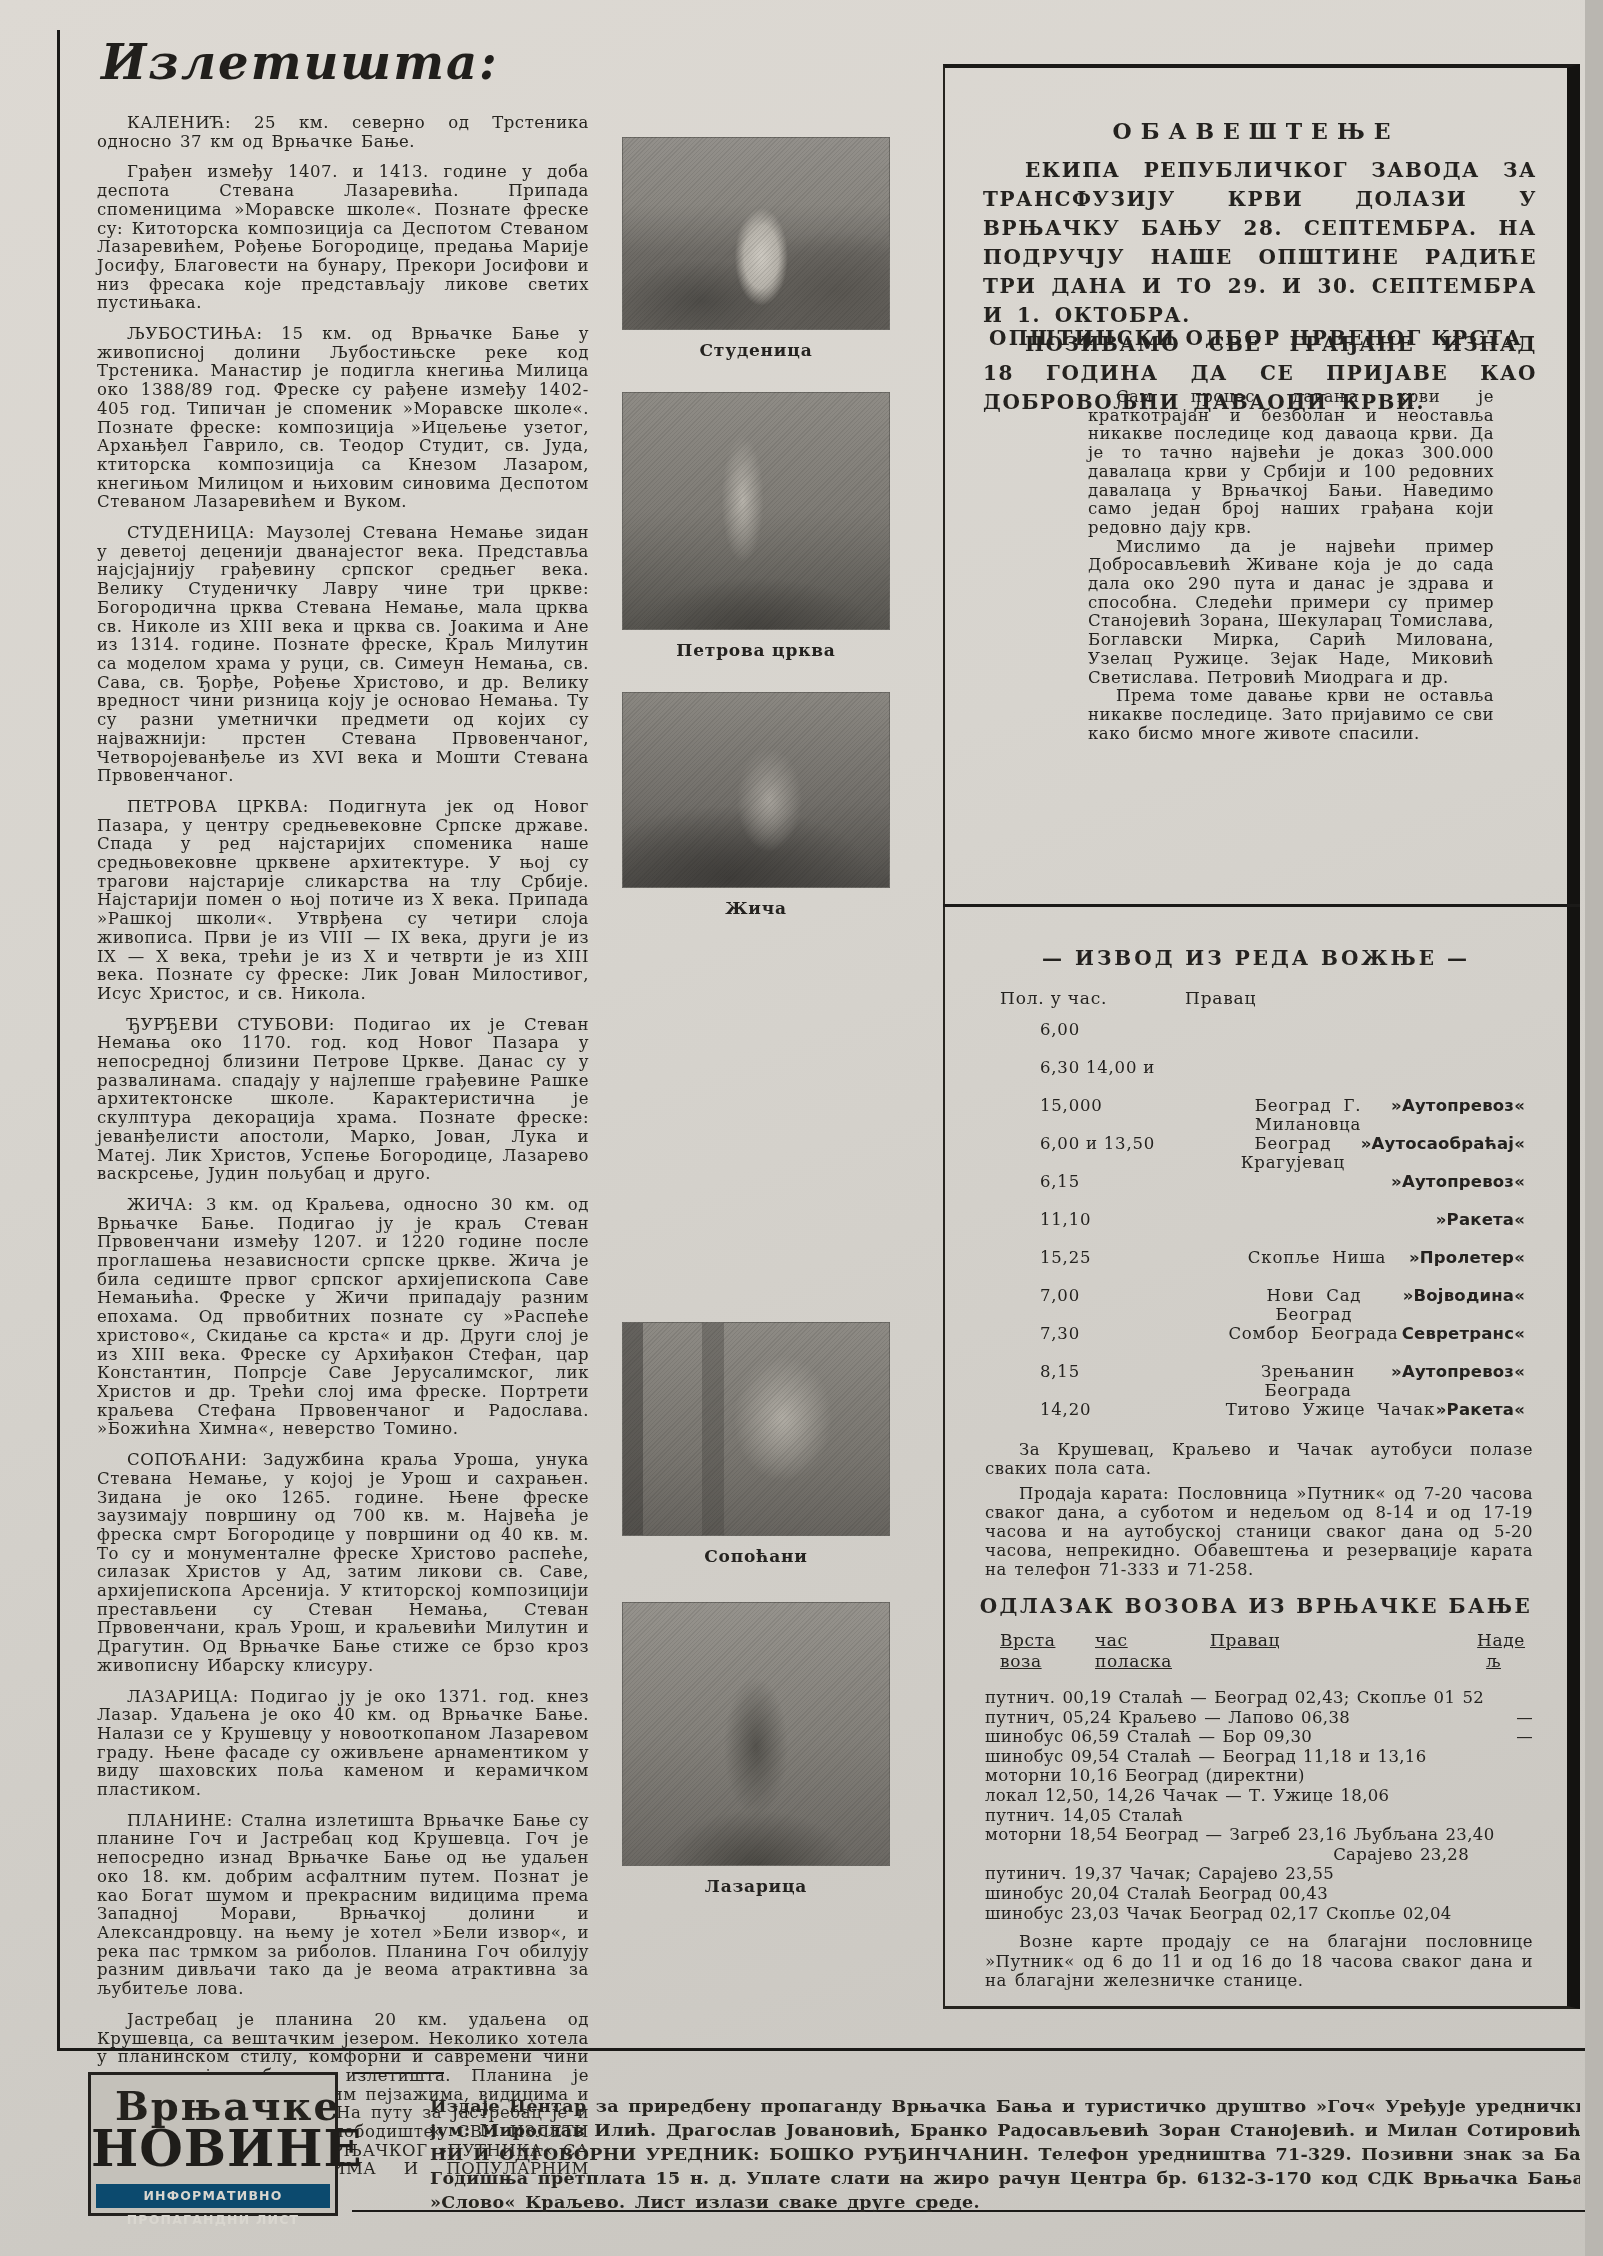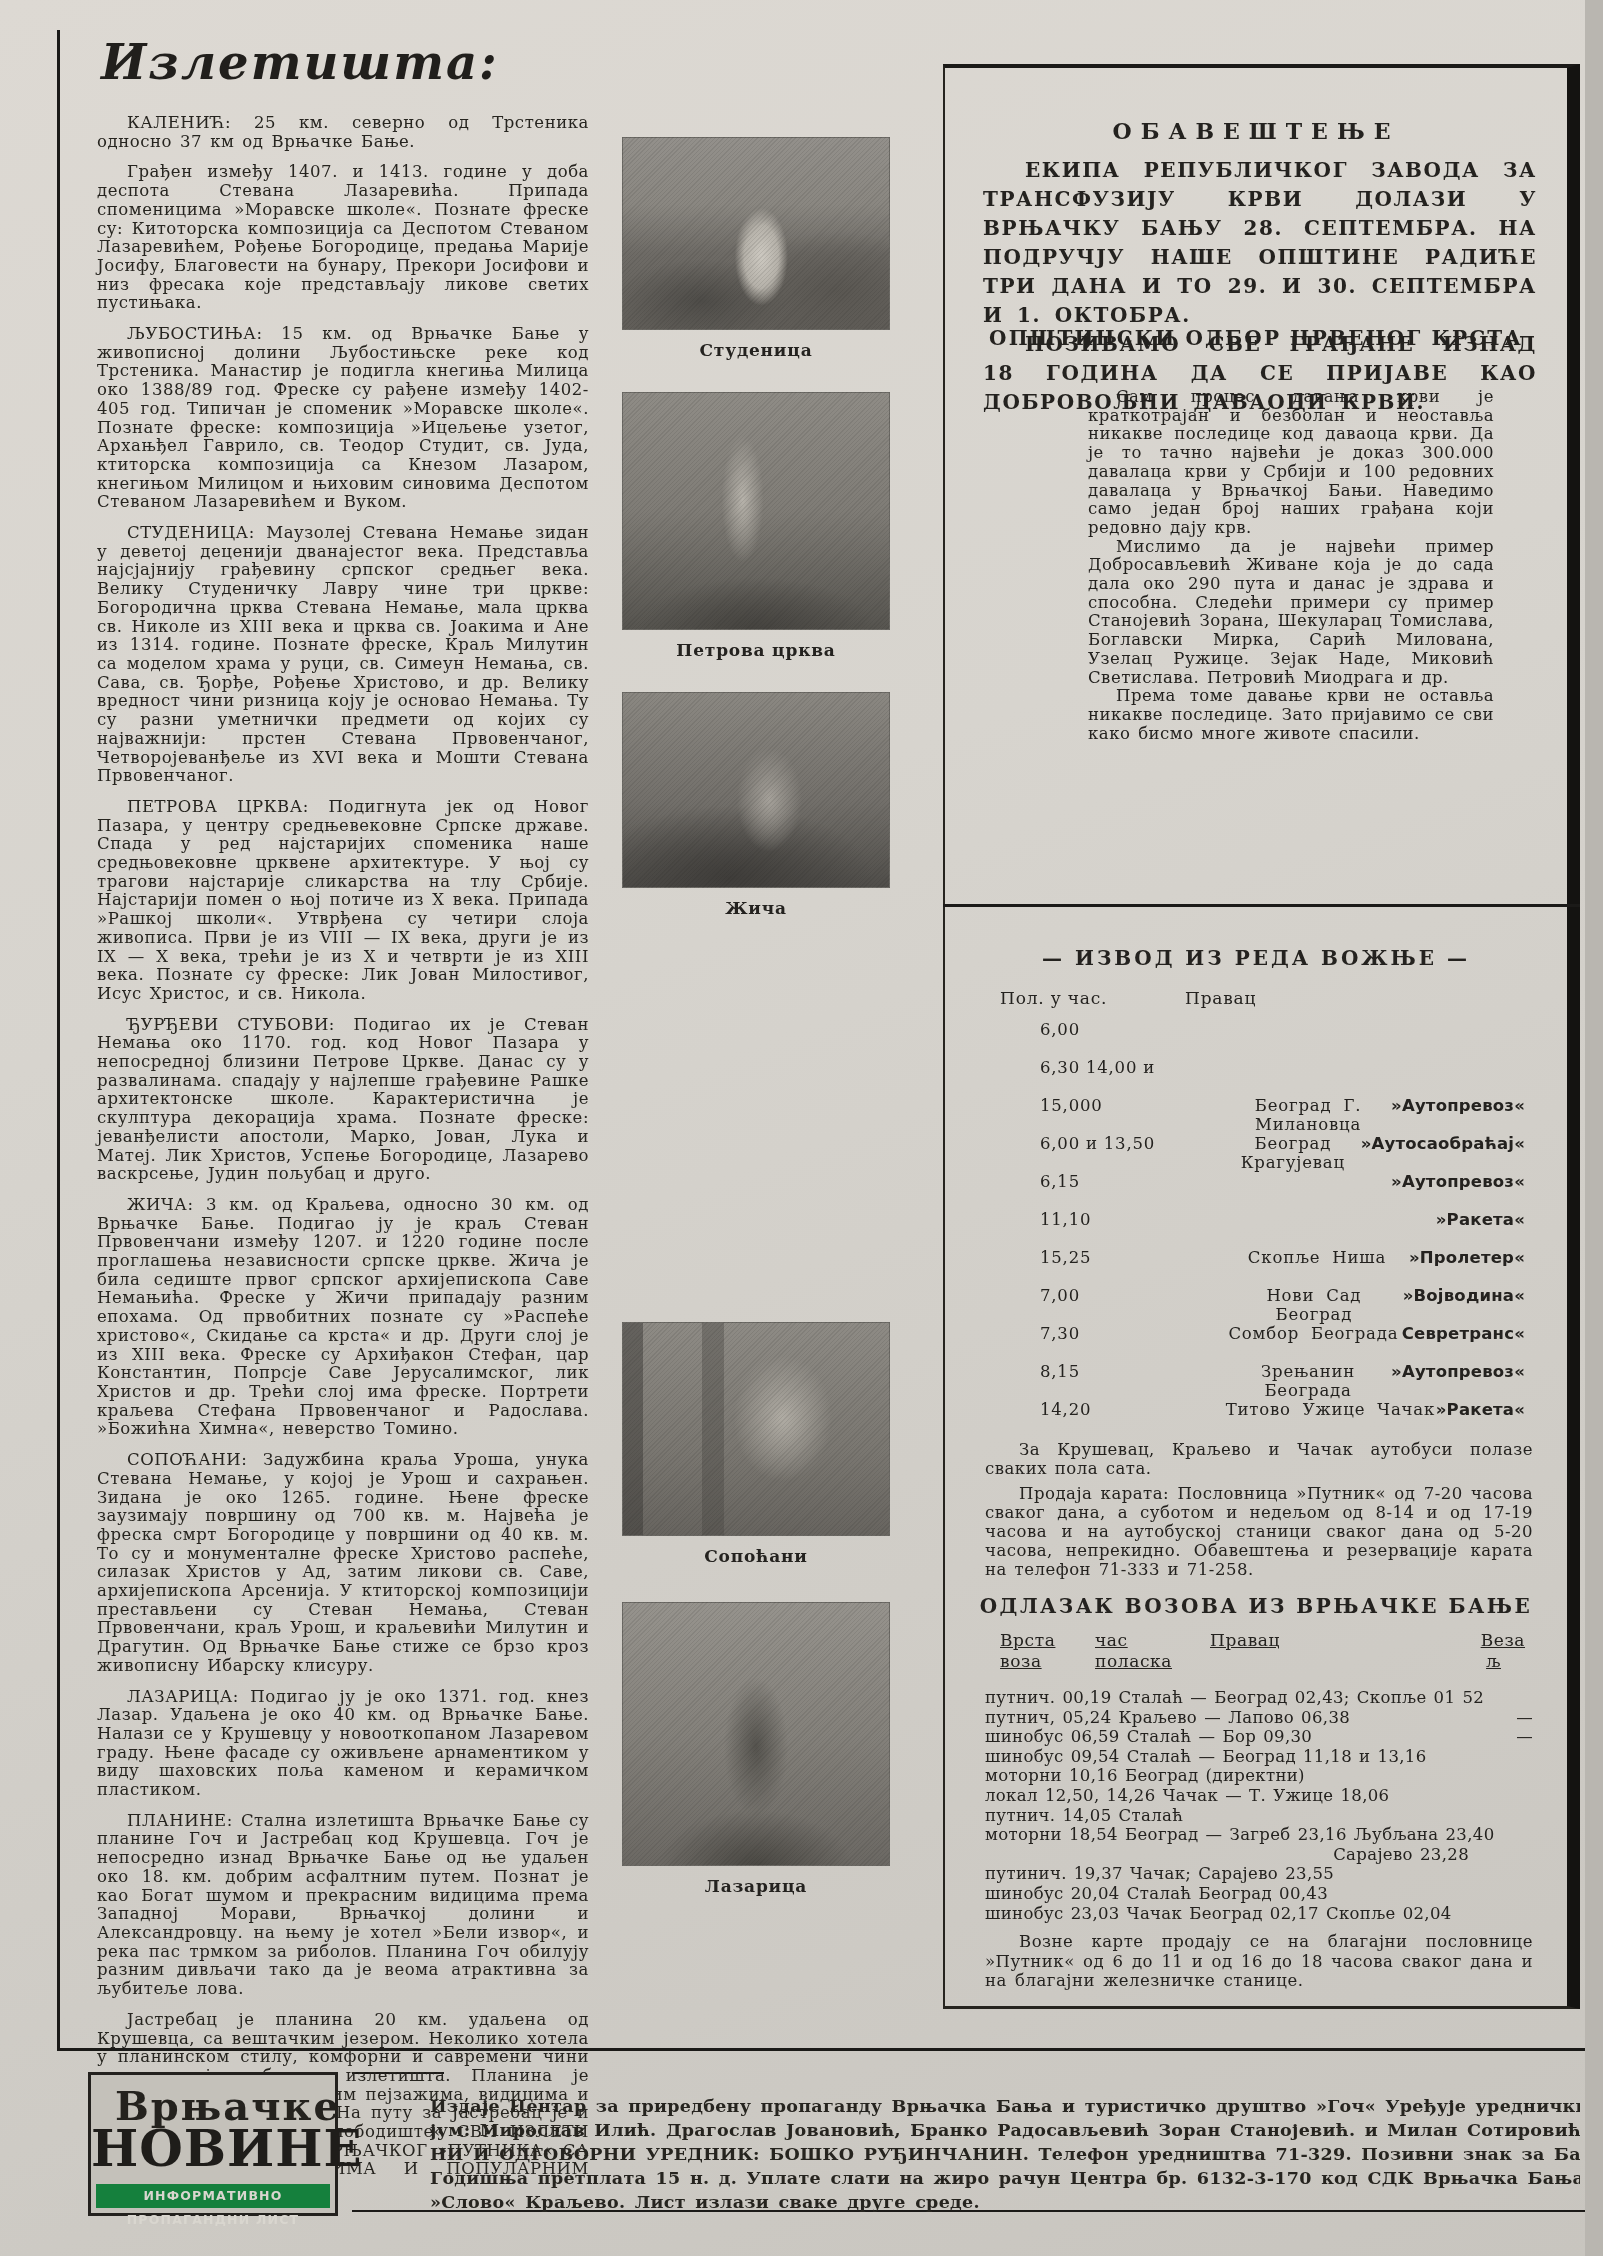--- a/index.html
+++ b/index.html
@@ -106,21 +106,21 @@
     font:16.5px/19.5px "DejaVu Serif", serif; letter-spacing:0.5px; word-spacing:2.5px; }
 
   
   .masthead {
     position:absolute; left:88px; top:2072px; width:250px; height:144px;
     background:#c4c1ba; border:3px solid #23211e; box-sizing:border-box;
   }
   .mh-l1 { margin-top:10px; text-align:center; font:700 40px/42px "DejaVu Serif", serif; letter-spacing:2px; color:#24221e;padding-left:24px; }
   .mh-l2 { text-align:center; font:700 50px/52px "DejaVu Serif", serif; letter-spacing:1px; color:#1f1d1a; margin-top:-4px; }
   .mh-band { position:absolute; left:5px; right:5px; bottom:5px; height:24px;
-    background:#15803d; color:#d9d6cf; text-align:center;
+    background:#0c4a6e; color:#d9d6cf; text-align:center;
     font:700 12.5px/24px "DejaVu Sans", sans-serif; letter-spacing:1.2px; }
   .colophon { position:absolute; left:430px; top:2094px; width:1150px; }
   .colo-line { white-space:nowrap; overflow:hidden;
     font:600 17.5px/24px "DejaVu Serif", serif; letter-spacing:0.3px; word-spacing:3px; color:#26241f; }
   .colo-line.strong { font-weight:700; }
 </style>
 </head>
 <body>
 
 <div class="page">
@@ -244,21 +244,21 @@
     </div>
     <p class="bus-note note1">За Крушевац, Краљево и Чачак аутобуси полазе сваких пола сата.</p>
     <p class="bus-note note2">Продаја карата: Пословница »Путник« од 7-20 часова сваког дана, а суботом и недељом од 8-14 и од 17-19 часова и на аутобуској станици сваког дана од 5-20 часова, непрекидно. Обавештења и резервације карата на телефон 71-333 и 71-258.</p>
 
     <div class="train-title">ОДЛАЗАК ВОЗОВА ИЗ ВРЊАЧКЕ БАЊЕ</div>
     <div class="train-head">
       <div class="th-row">
         <span class="th-c1">Врста</span>
         <span class="th-c2">час</span>
         <span class="th-c3">Правац</span>
-        <span class="th-c4">Веза</span>
+        <span class="th-c4">Наде</span>
       </div>
       <div class="th-row">
         <span class="th-c1">воза</span>
         <span class="th-c2">поласка</span>
         <span class="th-c3"></span>
         <span class="th-c4 l2">љ</span>
       </div>
     </div>
     <div class="train-rows">
       <div class="train-row">

